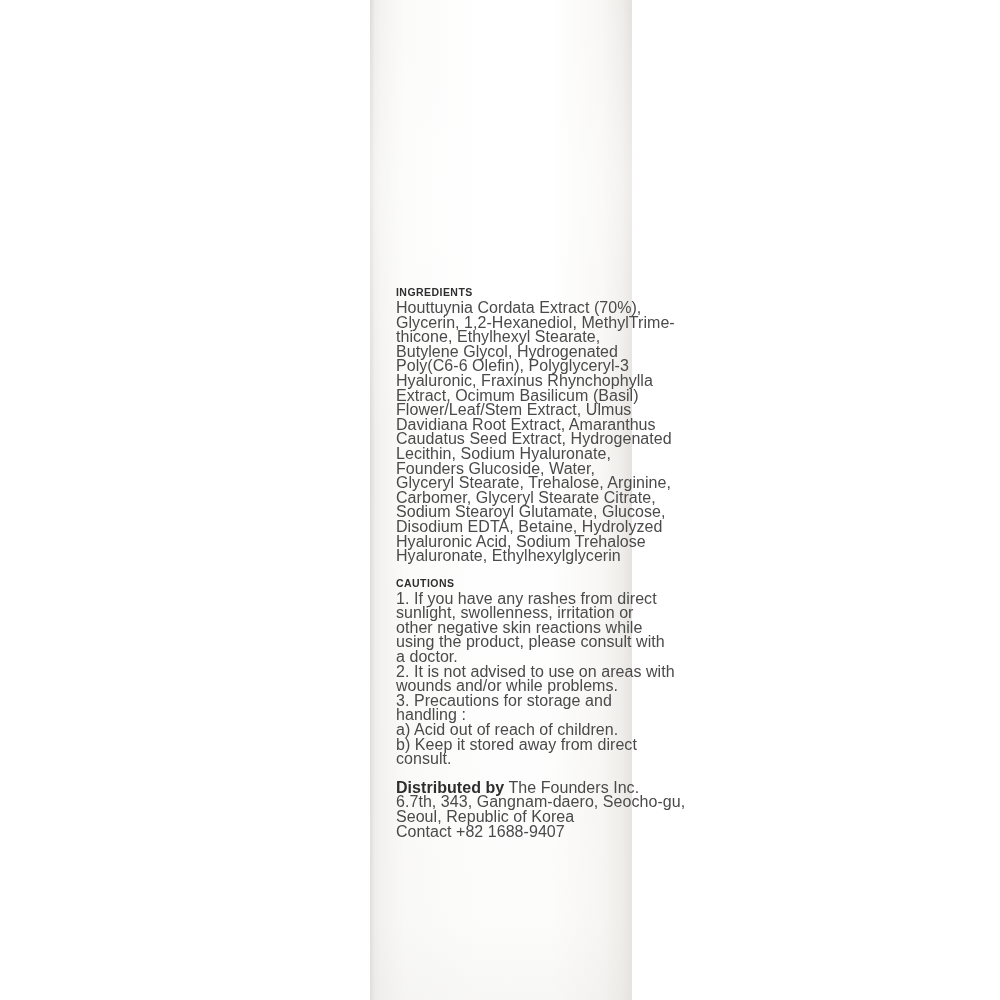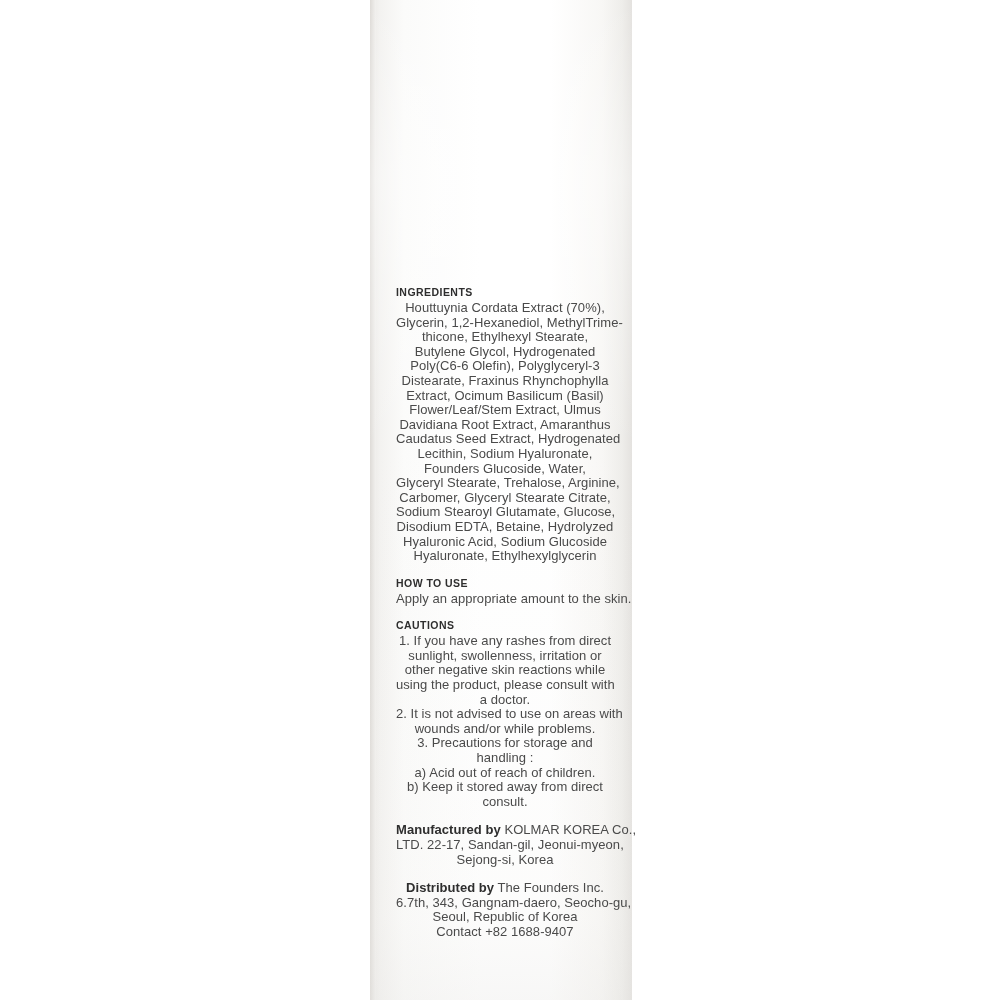--- a/index.html
+++ b/index.html
@@ -62,25 +62,24 @@
   }
   .block { margin-bottom: 13px; }
   .heading {
     font-size: 10.5px;
     font-weight: bold;
     letter-spacing: 0.45px;
     color: #2e2e2e;
     margin-bottom: 3px;
   }
   .body {
-    font-size: 13px;
+    font-size: 16px;
     line-height: 14.6px;
     color: #4a4a4a;
     letter-spacing: 0.05px;
-    text-align: center;
   }
   .body .line { display: block; white-space: pre; }
   .footer-block { margin-top: 14px; }
   .footer-block .body .line { display: block; }
   .lead {
     font-weight: bold;
     color: #2e2e2e;
   }
 </style>
 </head>
@@ -94,68 +93,55 @@
   <div class="panel">
 
     <div class="block">
       <div class="heading">INGREDIENTS</div>
       <div class="body">
         <span class="line">Houttuynia Cordata Extract (70%),</span>
         <span class="line">Glycerin, 1,2-Hexanediol, MethylTrime-</span>
         <span class="line">thicone, Ethylhexyl Stearate,</span>
         <span class="line">Butylene Glycol, Hydrogenated</span>
         <span class="line">Poly(C6-6 Olefin), Polyglyceryl-3</span>
-        <span class="line">Distearate, Fraxinus Rhynchophylla</span>
+        <span class="line">Hyaluronic, Fraxinus Rhynchophylla</span>
         <span class="line">Extract, Ocimum Basilicum (Basil)</span>
         <span class="line">Flower/Leaf/Stem Extract, Ulmus</span>
         <span class="line">Davidiana Root Extract, Amaranthus</span>
         <span class="line">Caudatus Seed Extract, Hydrogenated</span>
         <span class="line">Lecithin, Sodium Hyaluronate,</span>
         <span class="line">Founders Glucoside, Water,</span>
         <span class="line">Glyceryl Stearate, Trehalose, Arginine,</span>
         <span class="line">Carbomer, Glyceryl Stearate Citrate,</span>
         <span class="line">Sodium Stearoyl Glutamate, Glucose,</span>
         <span class="line">Disodium EDTA, Betaine, Hydrolyzed</span>
-        <span class="line">Hyaluronic Acid, Sodium Glucoside</span>
+        <span class="line">Hyaluronic Acid, Sodium Trehalose</span>
         <span class="line">Hyaluronate, Ethylhexylglycerin</span>
       </div>
     </div>
 
-    <div class="block">
-      <div class="heading">HOW TO USE</div>
-      <div class="body">
-        <span class="line">Apply an appropriate amount to the skin.</span>
-      </div>
-    </div>
 
     <div class="block">
       <div class="heading">CAUTIONS</div>
       <div class="body">
         <span class="line">1. If you have any rashes from direct</span>
         <span class="line">sunlight, swollenness, irritation or</span>
         <span class="line">other negative skin reactions while</span>
         <span class="line">using the product, please consult with</span>
         <span class="line">a doctor.</span>
         <span class="line">2. It is not advised to use on areas with</span>
         <span class="line">wounds and/or while problems.</span>
         <span class="line">3. Precautions for storage and</span>
         <span class="line">handling :</span>
         <span class="line">a) Acid out of reach of children.</span>
         <span class="line">b) Keep it stored away from direct</span>
         <span class="line">consult.</span>
       </div>
     </div>
 
-    <div class="footer-block">
-      <div class="body">
-        <span class="line"><span class="lead">Manufactured by</span><span> KOLMAR KOREA Co.,</span></span>
-        <span class="line">LTD. 22-17, Sandan-gil, Jeonui-myeon,</span>
-        <span class="line">Sejong-si, Korea</span>
-      </div>
-    </div>
 
     <div class="footer-block">
       <div class="body">
         <span class="line"><span class="lead">Distributed by</span><span> The Founders Inc.</span></span>
         <span class="line">6.7th, 343, Gangnam-daero, Seocho-gu,</span>
         <span class="line">Seoul, Republic of Korea</span>
         <span class="line">Contact +82 1688-9407</span>
       </div>
     </div>
 

